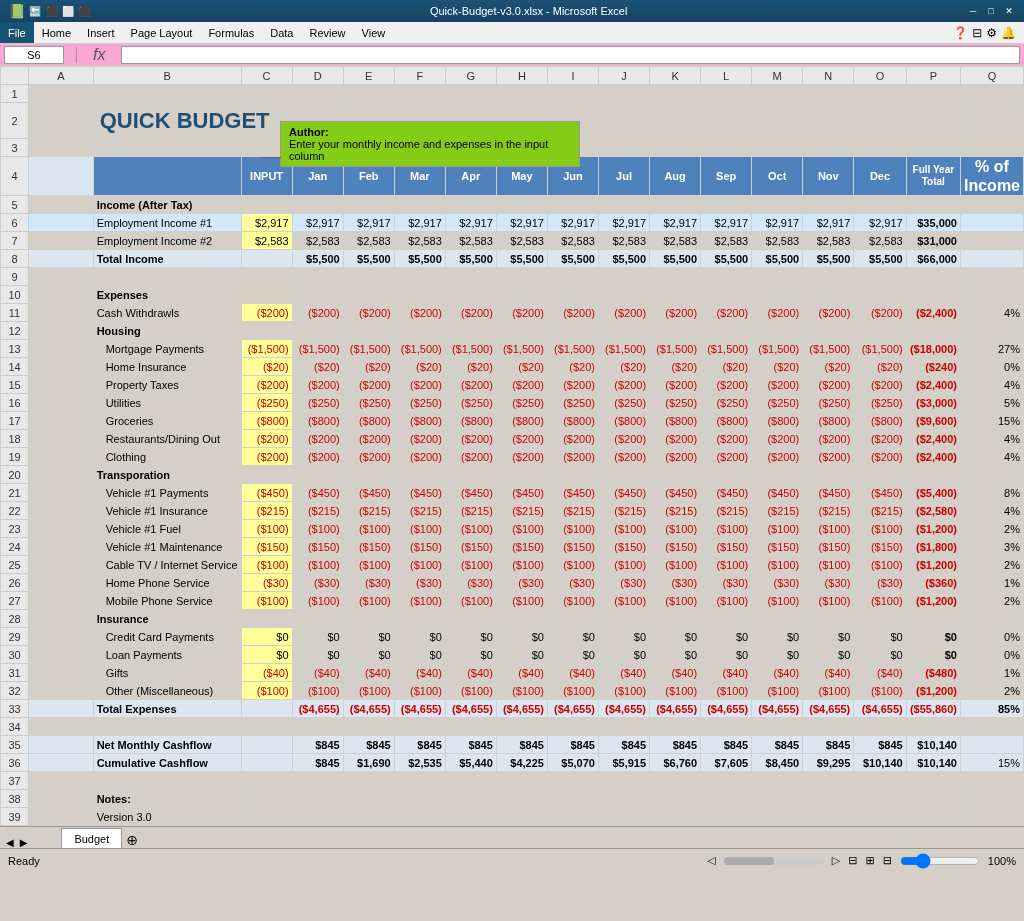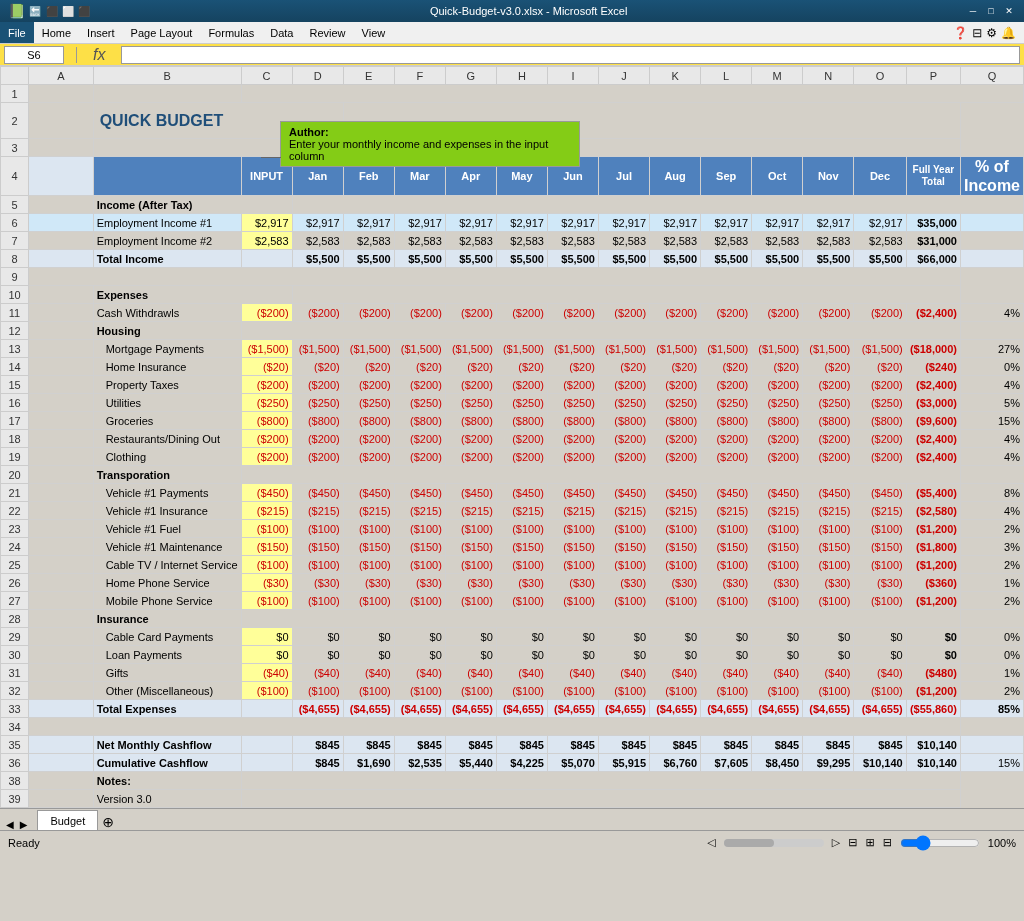--- a/index.html
+++ b/index.html
@@ -35,21 +35,21 @@
       cursor: pointer;
       font-size: 11px;
     }
     .menu-item.active {
       background: #1a5276;
       color: white;
     }
 
     
     .formula-bar {
-      background: #fde047;
+      background: #f9a8d4;
       height: 22px;
       display: flex;
       align-items: center;
       border-bottom: 1px solid #ccc;
       padding: 0 4px;
       gap: 12px;
     }
     .name-box {
       width: 60px;
       height: 18px;
@@ -75,20 +75,21 @@
     .sheet-tab {
       height: 20px;
       padding: 0 12px;
       background: white;
       border: 1px solid #999;
       border-bottom: none;
       font-size: 11px;
       cursor: pointer;
       display: flex;
       align-items: center;
+      margin-left: 24px;
     }
 
     
     .status-bar {
       height: 24px;
       background: #d4d0c8;
       border-top: 1px solid #999;
       display: flex;
       align-items: center;
       padding: 0 8px;
@@ -282,21 +283,21 @@
         <tr>
           <td class="row-header">1</td>
           <td></td>
           <td></td>
           <td colspan="15"></td>
         </tr>
 
         <tr>
           <td class="row-header">2</td>
           <td></td>
-          <td colspan="3" style="font-size:16px;font-weight:bold;color:#1f4e79;padding:4px 6px;height:36px;">QUICK BUDGET</td>
+          <td colspan="3" style="font-size:22px;font-weight:bold;color:#1f4e79;padding:4px 6px;height:36px;">QUICK BUDGET</td>
           <td colspan="12"></td>
         </tr>
 
         <tr>
           <td class="row-header">3</td>
           <td></td>
           <td colspan="15"></td>
         </tr>
 
         <tr style="background:#dce6f1;">
@@ -734,21 +735,21 @@
         <tr>
           <td class="row-header">28</td>
           <td></td>
           <td class="bold">Insurance</td>
           <td colspan="14"></td>
         </tr>
 
         <tr>
           <td class="row-header">29</td>
           <td></td>
-          <td class="indent">Cable Card Payments</td>
+          <td class="indent">Credit Card Payments</td>
           <td class="yellow-bg right">$0</td>
           <td class="right">$0</td>
           <td class="right">$0</td>
           <td class="right">$0</td>
           <td class="right">$0</td>
           <td class="right">$0</td>
           <td class="right">$0</td>
           <td class="right">$0</td>
           <td class="right">$0</td>
           <td class="right">$0</td>
@@ -883,20 +884,24 @@
           <td class="right bold">$5,915</td>
           <td class="right bold">$6,760</td>
           <td class="right bold">$7,605</td>
           <td class="right bold">$8,450</td>
           <td class="right bold">$9,295</td>
           <td class="right bold">$10,140</td>
           <td class="right bold">$10,140</td>
           <td class="right">15%</td>
         </tr>
 
+        <tr>
+          <td class="row-header">37</td>
+          <td colspan="16"></td>
+        </tr>
 
         <tr>
           <td class="row-header">38</td>
           <td></td>
           <td class="bold">Notes:</td>
           <td colspan="14"></td>
         </tr>
 
         <tr>
           <td class="row-header">39</td>

